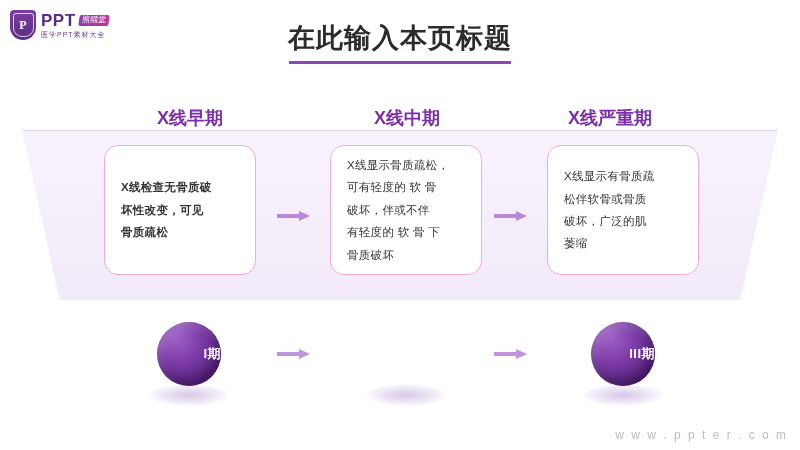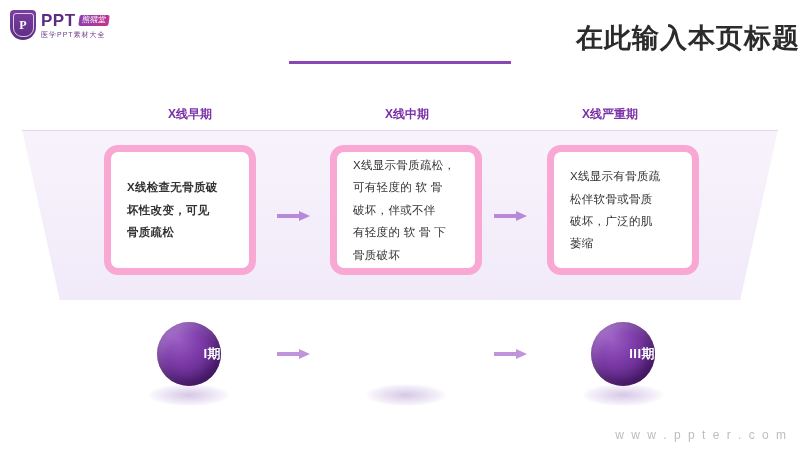--- a/index.html
+++ b/index.html
@@ -81,41 +81,41 @@
     margin-top: 2px;
     line-height: 1;
   }
 
   
   .page-title {
     position: absolute;
     top: 20px;
     left: 0;
     width: 100%;
-    text-align: right;
+    text-align: center;
     font-size: 27px;
     font-weight: bold;
     color: #2b2b2b;
     letter-spacing: 1px;
   }
   .title-underline {
     position: absolute;
     top: 61px;
     left: 50%;
     transform: translateX(-50%);
     width: 222px;
     height: 3px;
     background: #8a47b5;
   }
 
   
   .stage-head {
     position: absolute;
     top: 106px;
-    font-size: 12px;
+    font-size: 18px;
     font-weight: bold;
     color: #7b2fa8;
     text-align: center;
     width: 200px;
   }
   .stage-head.h1 { left: 90px; }
   .stage-head.h2 { left: 307px; }
   .stage-head.h3 { left: 510px; }
 
   
@@ -138,21 +138,21 @@
     background: #e3d4f1;
   }
 
   
   .card {
     position: absolute;
     top: 145px;
     width: 152px;
     height: 130px;
     background: #ffffff;
-    border: 7px solid #f9a8d4;
+    border: 1px solid #f9a8d4;
     border-radius: 14px;
     box-sizing: border-box;
     padding: 14px 16px;
     display: flex;
     align-items: center;
   }
   .card-text {
     font-size: 11.5px;
     color: #333333;
     line-height: 1.95;

